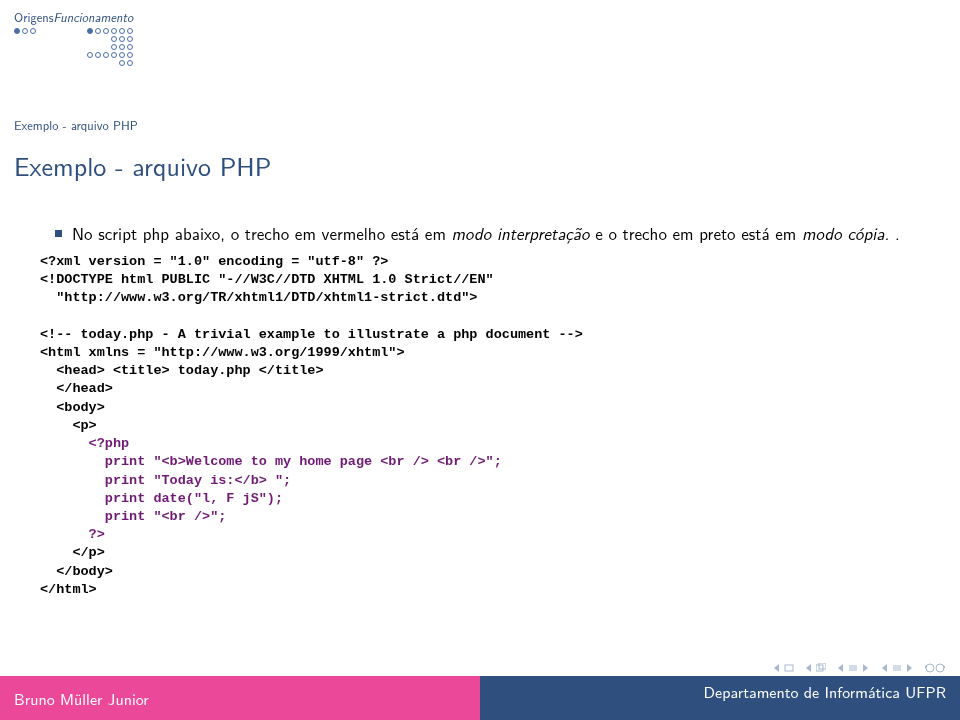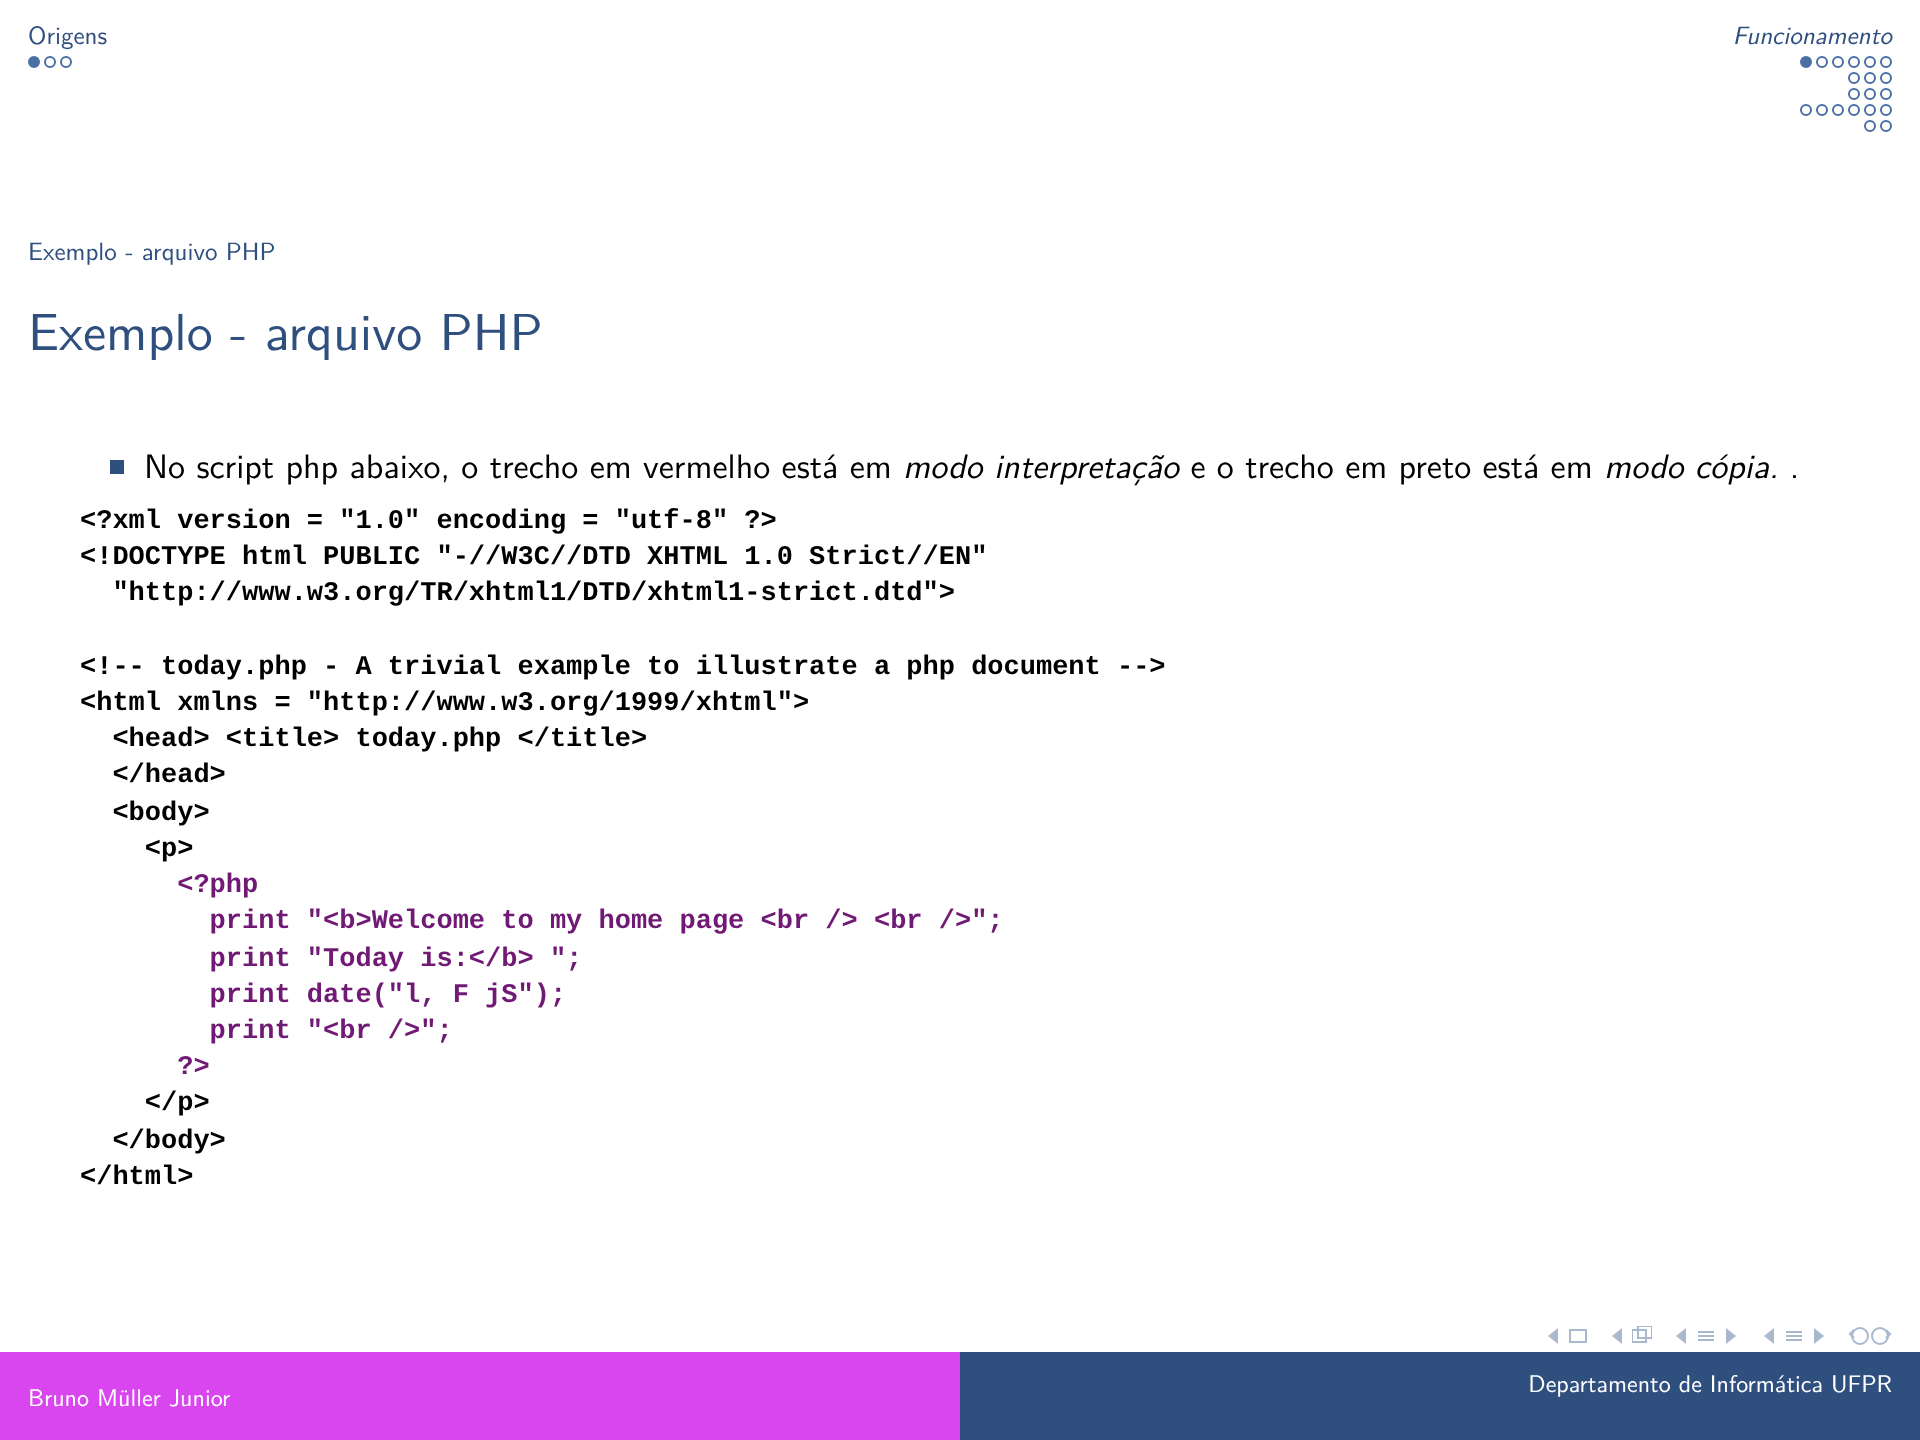--- a/index.html
+++ b/index.html
@@ -7,21 +7,20 @@
     width: 960px;
     height: 720px;
     background: #fff;
     font-family: "Latin Modern Sans", "Helvetica Neue", Arial, sans-serif;
     color: #000;
     position: relative;
     overflow: hidden;
   }
   .header {
     display: flex;
-    justify-content: space-between;
     padding: 8px 14px 0 14px;
     color: #2f4f7f;
     font-size: 12.5px;
   }
   .sec-left { text-align: left; }
   .sec-right { text-align: right; font-style: italic; }
   .dots { margin-top: 2px; line-height: 9px; }
   .dotrow { display: flex; gap: 2px; }
   .dot {
     width: 6px; height: 6px; border-radius: 50%;
@@ -63,36 +62,36 @@
   }
   .red { color: #701a75; }
   .footer {
     position: absolute;
     bottom: 0; left: 0; right: 0;
     height: 44px;
     display: flex;
   }
   .footer-left {
     flex: 1;
-    background: #d946ef;
+    background: #ec4899;
     color: #fff;
-    font-size: 12px;
+    font-size: 16px;
     padding: 4px 14px;
     display: flex;
     flex-direction: column;
     justify-content: center;
   }
   .footer-right {
     flex: 1;
     background: #2f4f7f;
     color: #fff;
-    font-size: 12px;
-    padding: 20px 14px;
-    display: flex;
-    align-items: flex-end;
+    font-size: 16px;
+    padding: 4px 14px;
+    display: flex;
+    align-items: flex-start;
     justify-content: flex-end;
   }
   .navbar {
     position: absolute;
     bottom: 46px;
     right: 14px;
     display: flex;
     gap: 10px;
     align-items: center;
     font-size: 12px;

